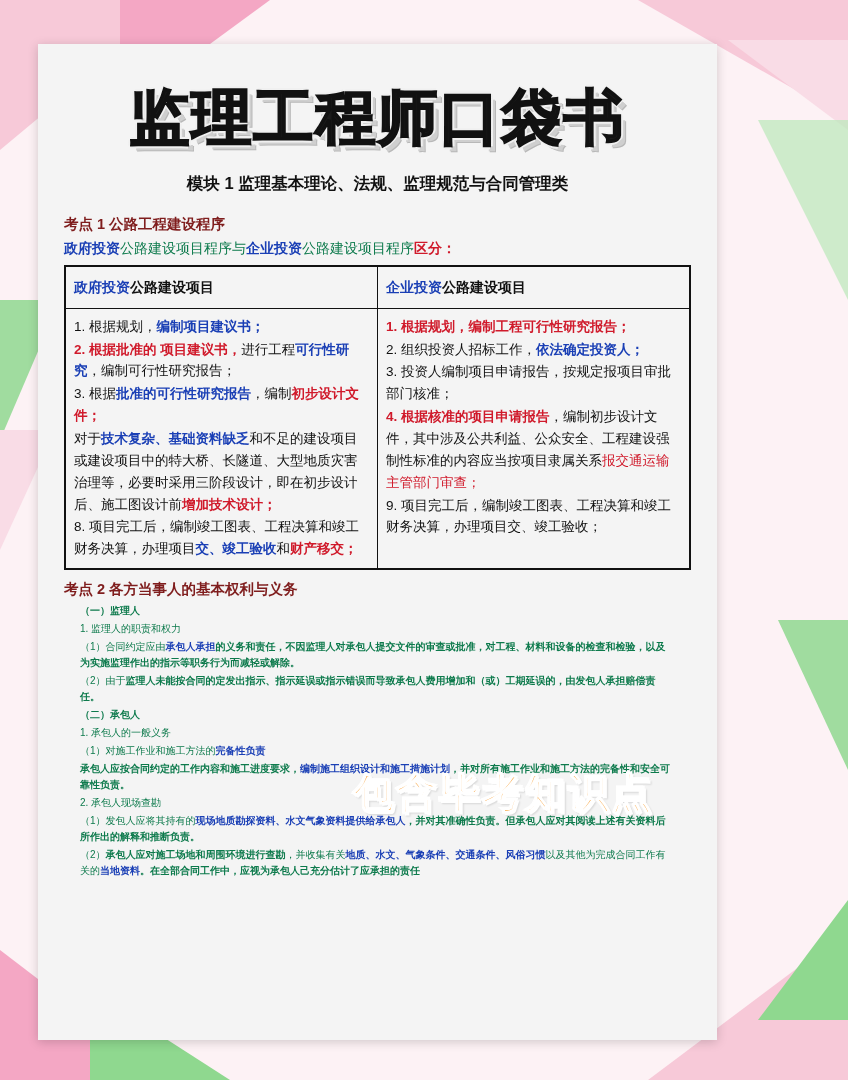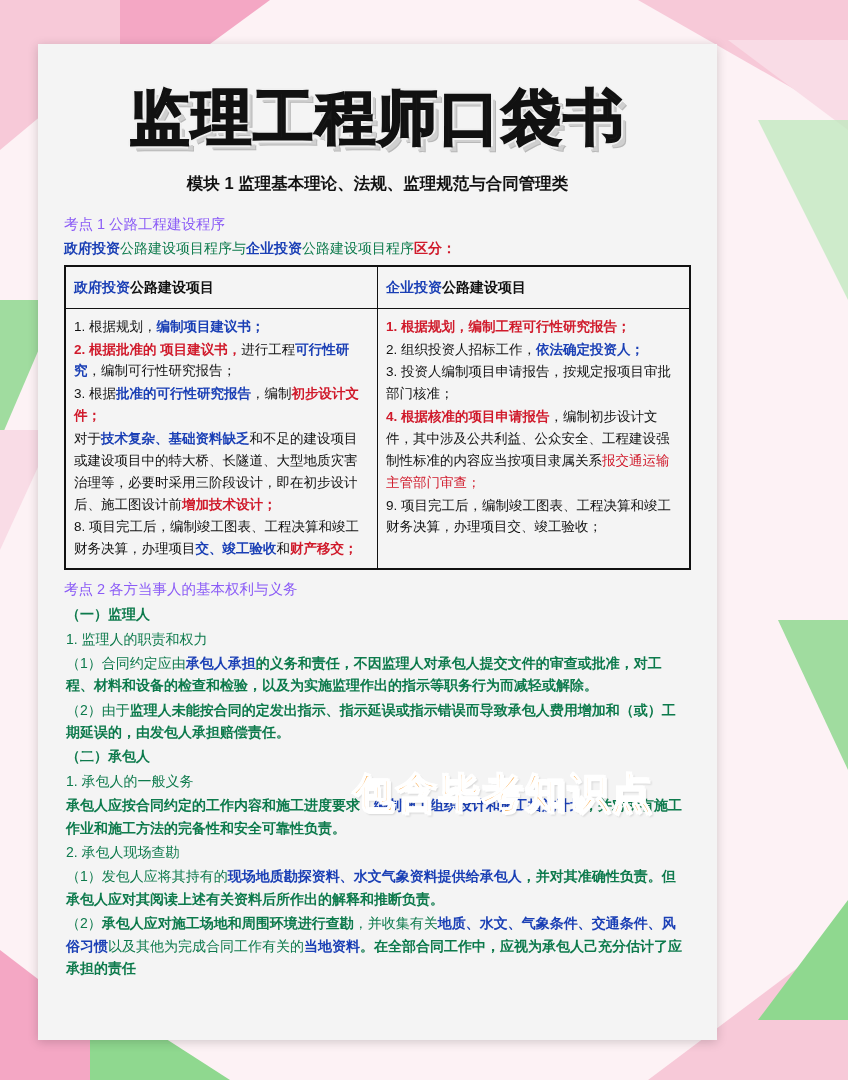--- a/index.html
+++ b/index.html
@@ -55,21 +55,21 @@
   .module-line{
     text-align:center;
     font-weight:bold;
     font-size:16.5px;
     color:#111;
     margin:14px 0 20px 0;
   }
 
   
   .kaodian{
-    color:#8b5cf6;font-weight:normal;font-size:14.5px;margin:10px 0 4px 0;
+    color:#7f1d1d;font-weight:bold;font-size:14.5px;margin:10px 0 4px 0;
   }
   .lead{font-size:14px;color:#0d7a4c;line-height:1.5;margin-bottom:6px;}
   .blue{color:#1a3fb5;text-align:center;}
   .red{color:#d01a2b;}
   .green{color:#0d7a4c;}
   .black{color:#111;}
 
   
   table.kb{
     width:100%;border-collapse:collapse;border:2px solid #111;
@@ -77,21 +77,21 @@
   }
   table.kb th,table.kb td{
     border:1px solid #111;padding:7px 8px;vertical-align:top;
     font-size:13.5px;line-height:1.62;
   }
   table.kb th{font-weight:bold;text-align:left;font-size:14px;padding:9px 8px;}
   td.col-l,th.col-l{width:50%;}
   .li{margin:0 0 1px 0;}
 
   
-  .para{font-size:14px;line-height:1.6;margin:2px 2px;}
+  .para{font-size:10px;line-height:1.6;margin:2px 16px;}
 
   
   .stamp{
     position:absolute;left:315px;top:722px;
     font-family:"DejaVu Sans","Liberation Sans",sans-serif;
     font-weight:bold;font-size:41px;letter-spacing:2px;
     color:#f7941d;
     -webkit-text-stroke:1.5px #ffffff;
     text-shadow:2px 2px 0 #ffffff,-1px -1px 0 #fff, 3px 3px 2px rgba(0,0,0,.12);
     white-space:nowrap;
@@ -152,20 +152,21 @@
     </table>
 
     <div class="kaodian">考点 2  各方当事人的基本权利与义务</div>
     <div id="s2body">
         <div class="para"><span class="green b-strong" style="font-weight: bold;">（一）监理人</span></div>
         <div class="para"><span class="green">1. 监理人的职责和权力</span></div>
         <div class="para"><span class="green">（1）合同约定应由</span><span class="blue b-strong" style="font-weight: bold;">承包人承担</span><span class="green b-strong" style="font-weight: bold;">的义务和责任，不因监理人对承包人提交文件的审查或批准，对工程、材料和设备的检查和检验，以及为实施监理作出的指示等职务行为而减轻或解除。</span></div>
         <div class="para"><span class="green">（2）由于</span><span class="green b-strong" style="font-weight: bold;">监理人未能按合同的定发出指示、指示延误或指示错误而导致承包人费用增加和（或）工期延误的，由发包人承担赔偿责任。</span></div>
         <div class="para"><span class="green b-strong" style="font-weight: bold;">（二）承包人</span></div>
         <div class="para"><span class="green">1. 承包人的一般义务</span></div>
+        <div class="para"><span class="green">（1）对施工作业和施工方法的</span><span class="blue b-strong" style="font-weight: bold;">完备性负责</span></div>
         <div class="para"><span class="green b-strong" style="font-weight: bold;">承包人应按合同约定的工作内容和施工进度要求，</span><span class="blue b-strong" style="font-weight: bold;">编制施工组织设计和施工措施计划</span><span class="green b-strong" style="font-weight: bold;">，并对所有施工作业和施工方法的完备性和安全可靠性负责。</span></div>
         <div class="para"><span class="green">2. 承包人现场查勘</span></div>
         <div class="para"><span class="green">（1）发包人应将其持有的</span><span class="blue b-strong" style="font-weight: bold;">现场地质勘探资料、水文气象资料提供给承包人</span><span class="green b-strong" style="font-weight: bold;">，并对其准确性负责。但承包人应对其阅读上述有关资料后所作出的解释和推断负责。</span></div>
         <div class="para"><span class="green">（2）</span><span class="green b-strong" style="font-weight: bold;">承包人应对施工场地和周围环境进行查勘</span><span class="green">，并收集有关</span><span class="blue b-strong" style="font-weight: bold;">地质、水文、气象条件、交通条件、风俗习惯</span><span class="green">以及其他为完成合同工作有关的</span><span class="blue b-strong" style="font-weight: bold;">当地资料</span><span class="green b-strong" style="font-weight: bold;">。在全部合同工作中，应视为承包人己充分估计了应承担的责任</span></div>
       </div>
   </div>
 
   <div class="stamp">包含毕考知识点</div>
 </div>
 

